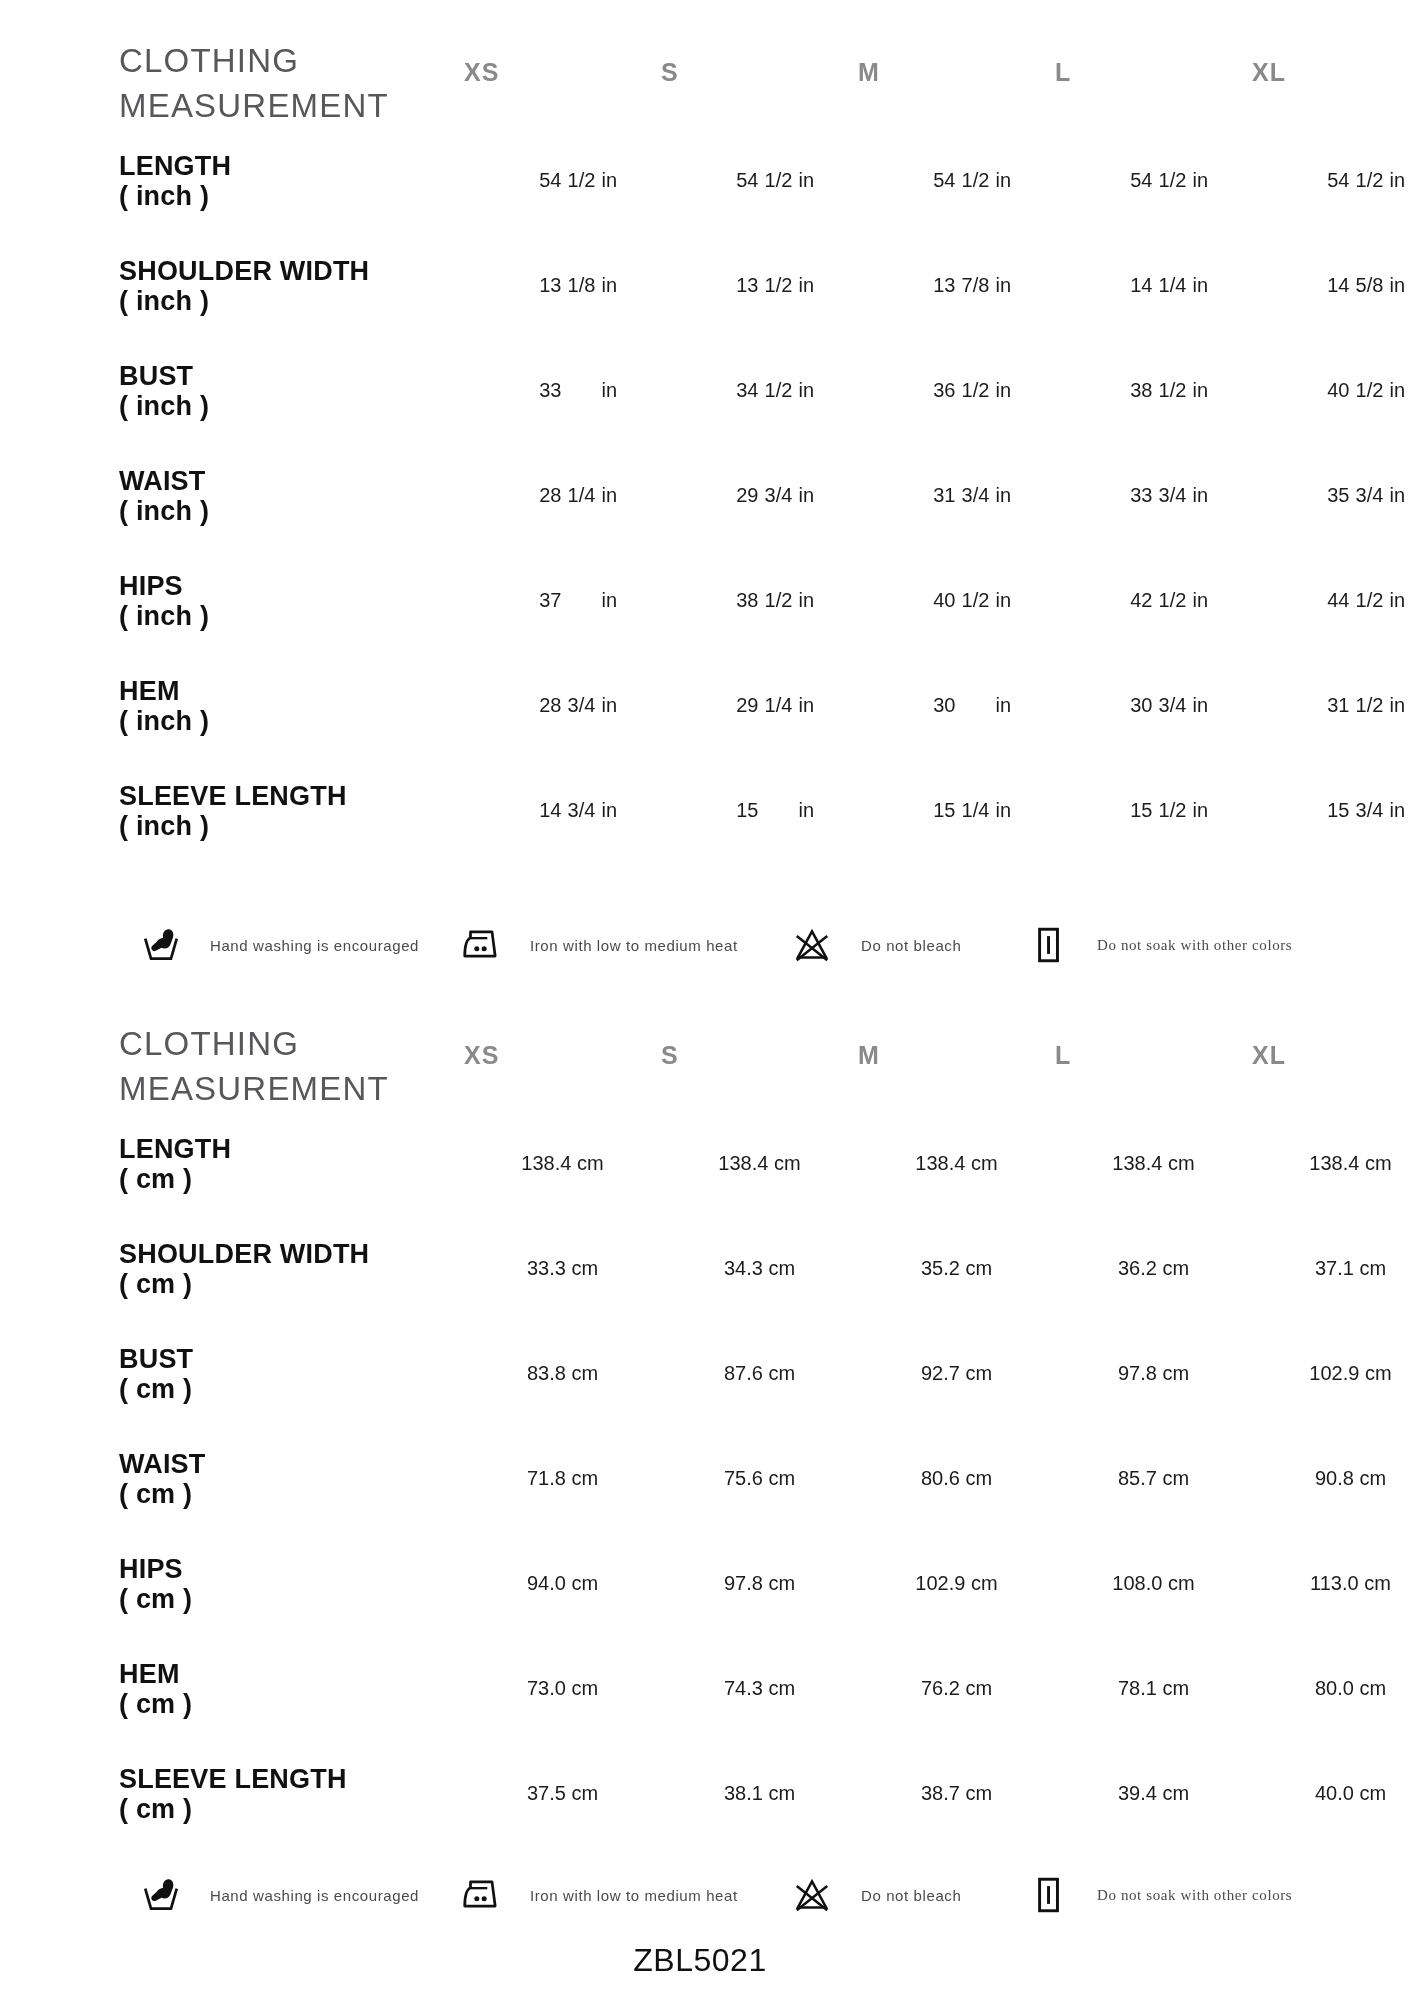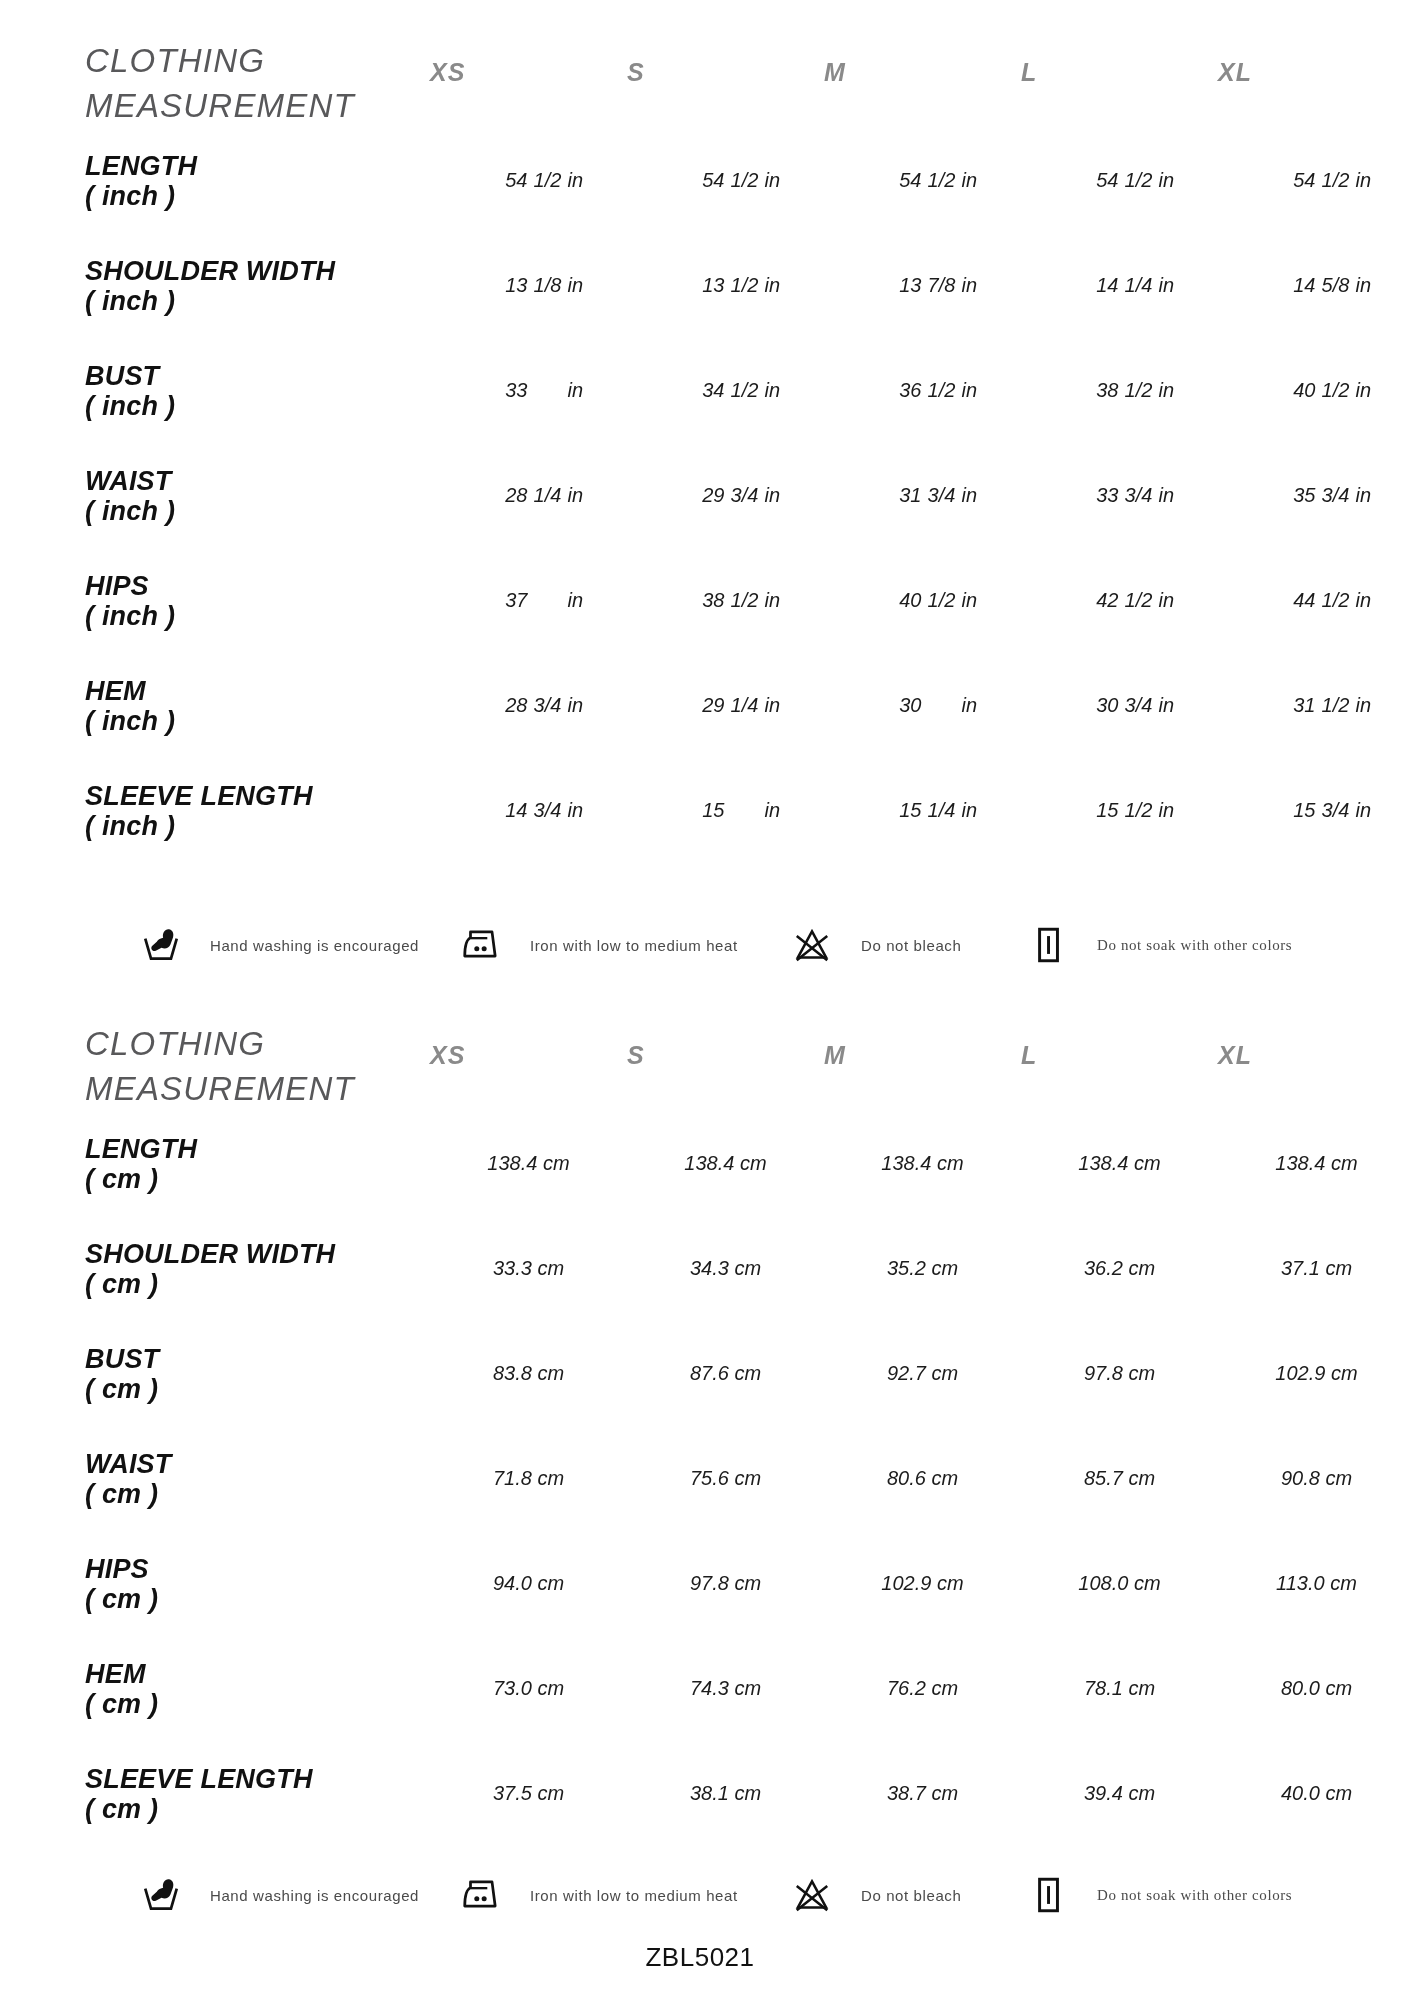--- a/index.html
+++ b/index.html
@@ -3,21 +3,21 @@
 <meta charset="utf-8">
 <style>
   html,body { margin:0; padding:0; background:#fff; }
   body { width:1414px; height:2000px; position:relative; font-family:"Liberation Sans", sans-serif; color:#1c1c1c; }
   .page { position:absolute; inset:0; background:#fff; overflow:hidden; }
 
   .size-table { position:absolute; left:0; width:1414px; }
   #table-0 { top:30px; }
   #table-1 { top:1013px; }
 
-  .thead, .trow { display:grid; grid-template-columns:345px repeat(5,197px); padding-left:85px;font-style:italic; }
+  .thead, .trow { display:grid; grid-template-columns:345px repeat(5,197px); padding-left:119px; }
   .thead { align-items:start; }
   .title { color:#58585a; font-size:33px; line-height:45px; letter-spacing:1.2px; font-weight:300; margin-top:8px; }
   .size-h { color:#8a8a8a; font-size:25px; font-weight:bold; letter-spacing:1px; padding-top:28px; }
 
   .trow { height:105px; align-items:center; }
   .rlabel { font-weight:bold; font-size:27px; line-height:30px; color:#111; letter-spacing:0.2px; }
   .cell { justify-self:center; font-size:20px; color:#1c1c1c; }
   .cell.inch { display:flex; width:130px; justify-content:flex-end; }
   .cell.inch .num { width:30px; text-align:right; }
   .cell.inch .frac { width:40px; text-align:center; }
@@ -29,21 +29,21 @@
   #care-1 { top:1872px; }
   .care { position:absolute; top:0; display:flex; align-items:center; height:46px; }
   .care:nth-child(1) { left:140px; }
   .care:nth-child(2) { left:460px; }
   .care:nth-child(3) { left:791px; }
   .care:nth-child(4) { left:1027px;font-family:Liberation Serif, serif; }
   .cicon { width:42px; height:42px; display:inline-block; }
   .cicon svg { width:42px; height:42px; display:block; }
   .clabel { margin-left:28px; font-size:15px; color:#4a4a4a; letter-spacing:0.6px; white-space:nowrap; }
 
-  .product-code { position:absolute; top:1942px; left:0; width:1400px; text-align:center; font-size:26px; color:#111; letter-spacing:0.5px; }
+  .product-code { position:absolute; top:1942px; left:0; width:1400px; text-align:center; font-size:32px; color:#111; letter-spacing:0.5px; }
 </style>
 </head>
 <body>
 
 <div class="page">
   <section class="size-table" id="table-0">
       <div class="thead">
         <div class="title">
           <div>CLOTHING</div>
           <div>MEASUREMENT</div>

